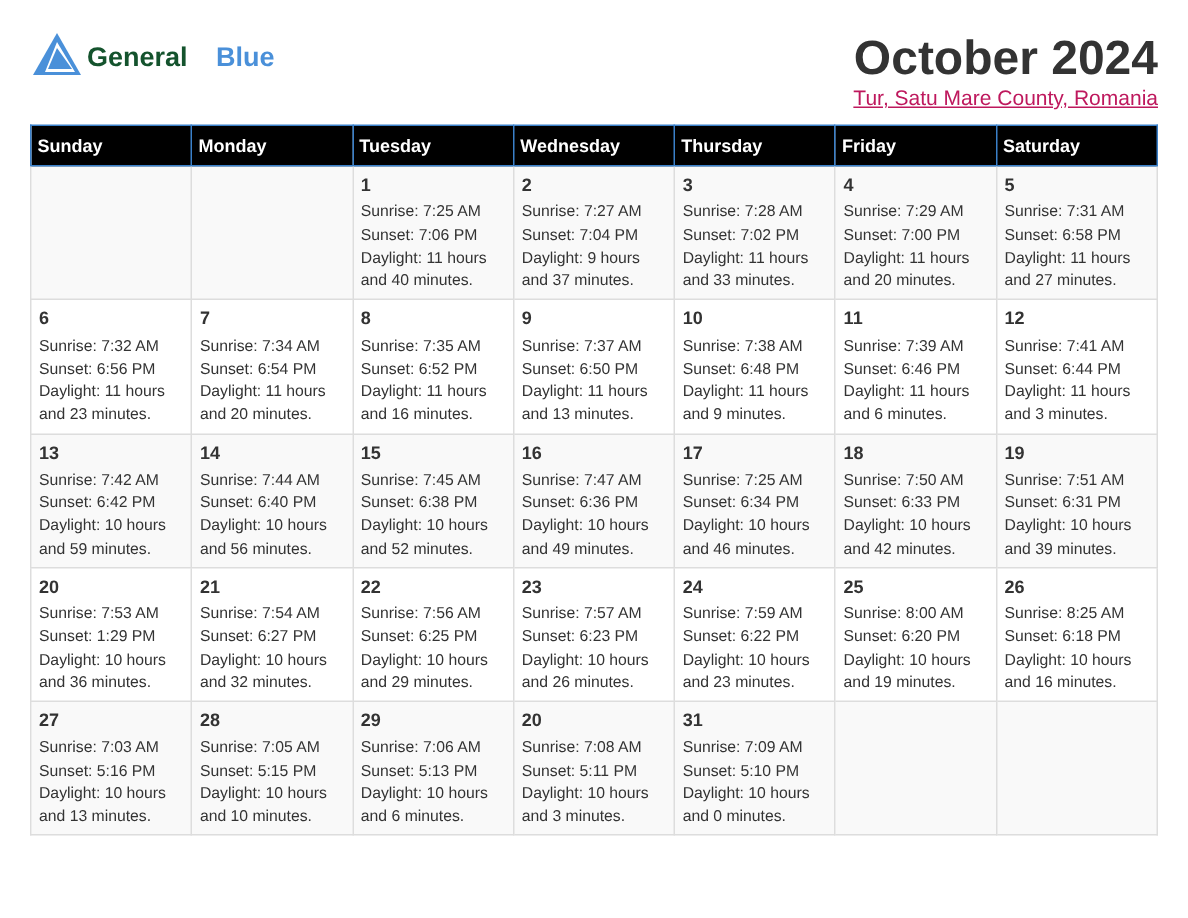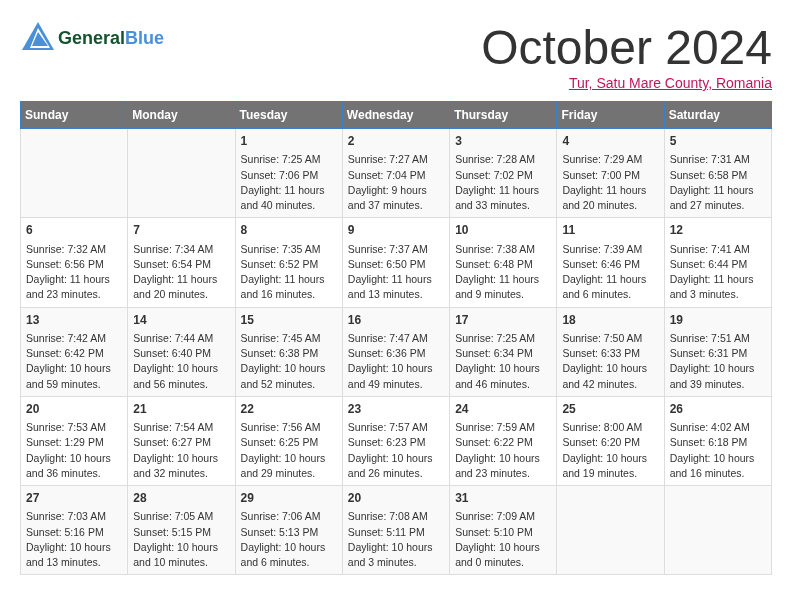--- a/index.html
+++ b/index.html
@@ -23,36 +23,36 @@
     }
     .logo-row {
       display: flex;
       align-items: center;
       gap: 2px;
     }
     .title-block {
       text-align: right;
     }
     .title-month {
-      font-size: 48px;
-      font-weight: normal;
+      font-size: 32px;
+      font-weight: bold;
       color: #333;
     }
     .title-location {
       font-size: 14px;
       color: #be185d;
       text-decoration: underline;
     }
     table {
       width: 100%;
       border-collapse: collapse;
       font-size: 11px;
     }
     thead tr th {
-      background-color: #737373;
+      background-color: #000000;
       color: #fff;
       padding: 6px 4px;
       text-align: left;
       font-size: 12px;
       font-weight: bold;
       border: 1px solid #3a80c9;
     }
     tbody tr td {
       vertical-align: top;
       padding: 4px 5px;
@@ -86,21 +86,21 @@
 <div class="header">
   <div class="logo">
     <div class="logo-row">
       <svg width="36" height="36" viewBox="0 0 36 36">
         <rect x="0" y="0" width="36" height="36" fill="white"></rect>
         <polygon points="18,2 34,30 2,30" fill="#4a90d9"></polygon>
         <polygon points="18,8 30,28 10,28" fill="white"></polygon>
         <polygon points="18,12 28,26 12,26" fill="#4a90d9"></polygon>
       </svg>
       <div>
-        <span style="font-size:18px;font-weight:bold;color:#14532d;">General</span><span style="font-size:18px;font-weight:bold;color:#4a90d9;">Blue</span>
+        <span style="font-size:18px;font-weight:bold;color:#14532d;">General</span><span style="font-size:18px;font-weight:bold;color:#4a90d9;padding-left:19px;">Blue</span>
       </div>
     </div>
   </div>
   <div class="title-block">
     <div class="title-month">October 2024</div>
     <div class="title-location">Tur, Satu Mare County, Romania</div>
   </div>
 </div>
 
 <table>
@@ -270,21 +270,21 @@
           <div>Daylight: 10 hours and 23 minutes.</div>
         </td>
         <td>
           <span class="day-num">25</span>
           <div>Sunrise: 8:00 AM</div>
           <div>Sunset: 6:20 PM</div>
           <div>Daylight: 10 hours and 19 minutes.</div>
         </td>
         <td>
           <span class="day-num">26</span>
-          <div>Sunrise: 4:02 AM</div>
+          <div>Sunrise: 8:25 AM</div>
           <div>Sunset: 6:18 PM</div>
           <div>Daylight: 10 hours and 16 minutes.</div>
         </td>
       </tr>
       <tr>
         <td>
           <span class="day-num">27</span>
           <div>Sunrise: 7:03 AM</div>
           <div>Sunset: 5:16 PM</div>
           <div>Daylight: 10 hours and 13 minutes.</div>

